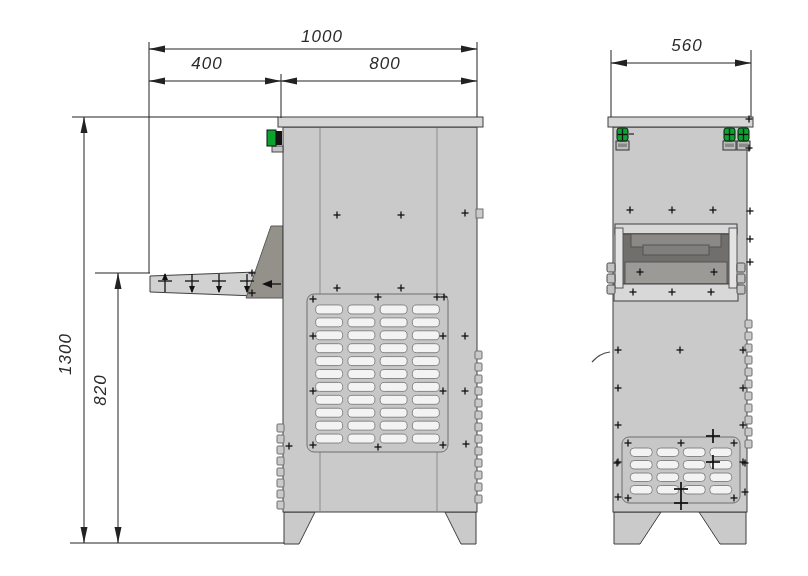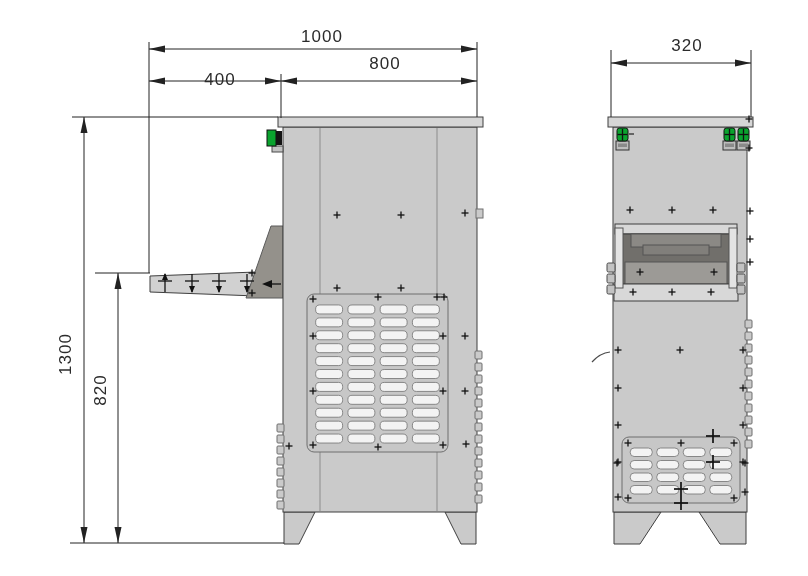--- a/index.html
+++ b/index.html
@@ -1,18 +1,18 @@
 <!DOCTYPE html>
 <html style="--background: #ffffff; --outline: #3f3f3f; --body-fill: #cacaca; --cap-fill: #d6d6d6; --seam: #9e9e9e; --panel-fill: #c7c7c7; --panel-stroke: #6f6f6f; --louver-fill: #f3f3f3; --louver-stroke: #7d7d7d; --tray-fill: #d1d1d1; --bracket-fill: #94918b; --recess-dark: #716f6b; --recess-mid: #9c9a96; --bar-light: #d8d8d8; --rail-light: #e3e3e3; --bolt-fill: #c2c2c2; --indicator-green: #0aa32e; --screw: #111111; --dim: #222222;"><head>
 <meta charset="utf-8">
 <style>
   html,body { margin:0; padding:0; background:#ffffff; }
   .canvas {
     position:relative; width:808px; height:576px; background:var(--background,#fff);
-    font-family:"Liberation Sans", sans-serif; overflow:hidden;
+    font-family:"Liberation Sans", sans-serif; overflow:hidden;font-style:italic;
   }
   svg { position:absolute; left:0; top:0; }
   .dim-label {
     position:absolute; transform:translate(-50%,-50%);
     font-size:17px; letter-spacing:1px; color:#2b2b2b; white-space:nowrap;
     font-family:"Liberation Sans", sans-serif;
   }
   .dim-label.vertical { transform:translate(-50%,-50%) rotate(-90deg); }
 
   
@@ -402,18 +402,18 @@
 
       <g>
         <line class="dim" x1="118" y1="273" x2="118" y2="543"></line>
         <polygon class="dimf" points="118,273 114.5,289 121.5,289"></polygon>
         <polygon class="dimf" points="118,543 114.5,527 121.5,527"></polygon>
       </g>
     </g>
   </svg>
 
   <div class="dim-label" style="left:322px; top:37px;">1000</div>
-  <div class="dim-label" style="left:207px; top:80px;margin-left:13px;">400</div>
+  <div class="dim-label" style="left:207px; top:64px;">400</div>
   <div class="dim-label" style="left:385px; top:64px;">800</div>
-  <div class="dim-label" style="left:687px; top:46px;">320</div>
+  <div class="dim-label" style="left:687px; top:46px;">560</div>
   <div class="dim-label vertical" style="left:66px;  top:354px;">1300</div>
   <div class="dim-label vertical" style="left:101px; top:390px;">820</div>
 </div>
 
 </body></html>

